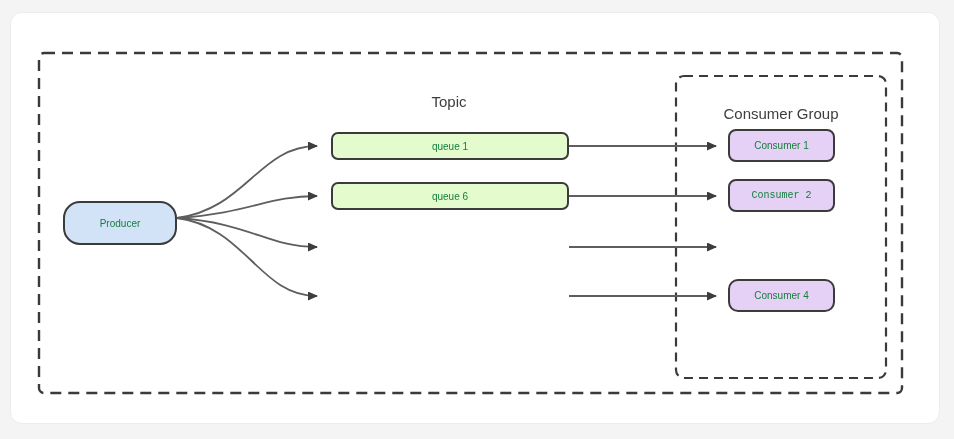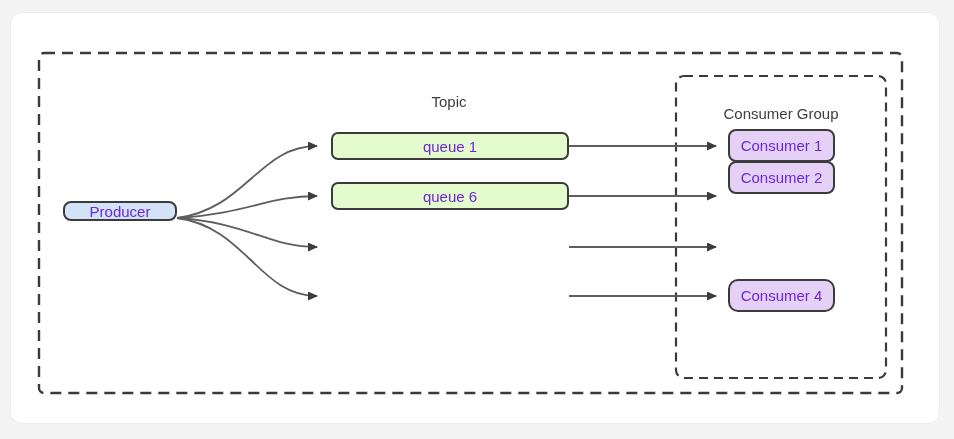--- a/index.html
+++ b/index.html
@@ -22,33 +22,33 @@
     left: 0; top: 0;
     width: 930px; height: 412px;
   }
   .node {
     position: absolute;
     display: flex;
     align-items: center;
     justify-content: center;
     border: 2.5px solid #3b3b3b;
     border-radius: 8px;
-    font-size: 15px;
-    color: #6d28d9;
+    font-size: 10px;
+    color: #15803d;
     white-space: nowrap;
   }
-  .producer { left: 52px; top: 188px; width: 114px; height: 20px; background: #d2e3f7; }
+  .producer { left: 52px; top: 188px; width: 114px; height: 44px; background: #d2e3f7; border-radius: 17px; }
   .queue    { left: 320px; width: 238px; height: 28px; background: #e3fbcd; border-radius: 7px; }
   .queue-1  { top: 119px; }
   .queue-2  { top: 169px; }
   .queue-3  { top: 220px; }
   .queue-4  { top: 269px; }
   .consumer { left: 717px; width: 107px; height: 33px; background: #e5d0f6; }
   .consumer-1 { top: 116px; }
-  .consumer-2 { top: 148px; }
+  .consumer-2 { top: 166px; font-family: Liberation Mono, monospace; }
   .consumer-3 { top: 217px; }
   .consumer-4 { top: 266px; border-radius: 10px; }
   .consumer-5 { top: 315px; background: #e9e9e9; }
   .zone-label {
     position: absolute;
     font-size: 15px;
     color: #3d3d3d;
     text-align: center;
   }
   .topic-label { left: 368px; top: 80px; width: 140px; }

